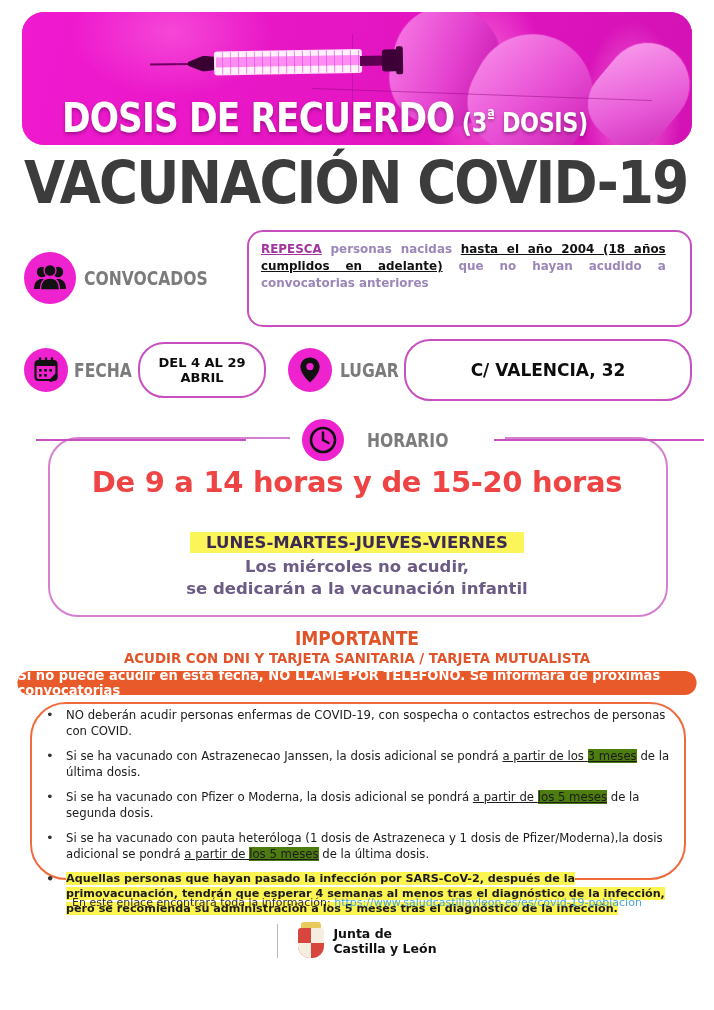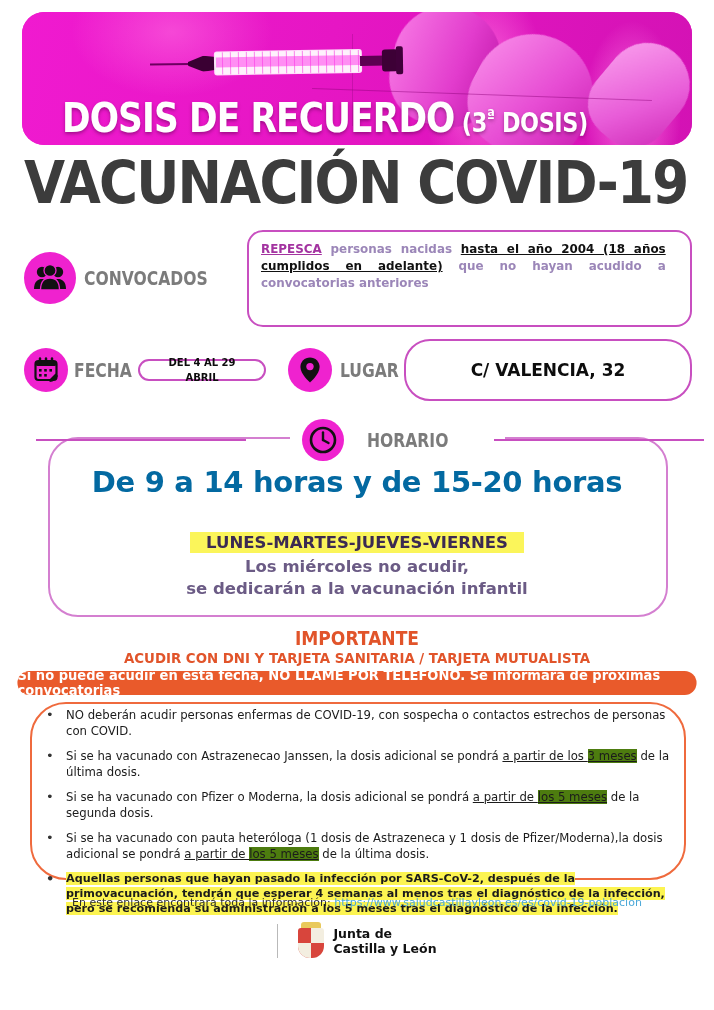--- a/index.html
+++ b/index.html
@@ -169,21 +169,21 @@
   .pill {
     border: 2px solid #c84fc0;
     border-radius: 26px;
     background: #fff;
     display: flex; align-items: center; justify-content: center;
     text-align: center;
     font-family: "DejaVu Sans", sans-serif;
     font-weight: 700;
     color: #0d0d0d;
   }
-  .pill-fecha { width: 128px; height: 22px; font-size: 10px; line-height: 15px; margin-left: 2px;}
+  .pill-fecha { width: 128px; height: 56px; font-size: 13px; line-height: 15px; margin-left: 2px;}
   .lbl-lugar { margin-left: 8px; width: 62px; }
   .pill-lugar { flex:1; height: 62px; font-size: 17px; line-height: 19px; margin-left: 2px; }
   .spacer-lug { width: 22px; }
 
   
   .hor-head {
     position: absolute; left: 36px; top: 418px;
     width: 668px; height: 44px;
     display: flex; align-items: center; gap: 16px;
     z-index: 3;
@@ -205,21 +205,21 @@
   .hor-mask {
     position:absolute; left: 290px; top: 430px; width: 215px; height: 16px;
     background:#fff; z-index: 2;
   }
   .hor-main {
     position: absolute; left: 0; top: 465px; width: 714px;
     text-align: center;
     font-family: "DejaVu Sans", sans-serif;
     font-weight: 700;
     font-size: 29px;
-    color: #0369a1;
+    color: #ef4444;
     letter-spacing: -.3px;
     z-index: 4;
   }
   .hor-days {
     position: absolute; left: 0; top: 533px; width: 714px;
     text-align: center; z-index: 4;
   }
   .hor-days span {
     background: #fbf55a;
     color: #3b2a52;

